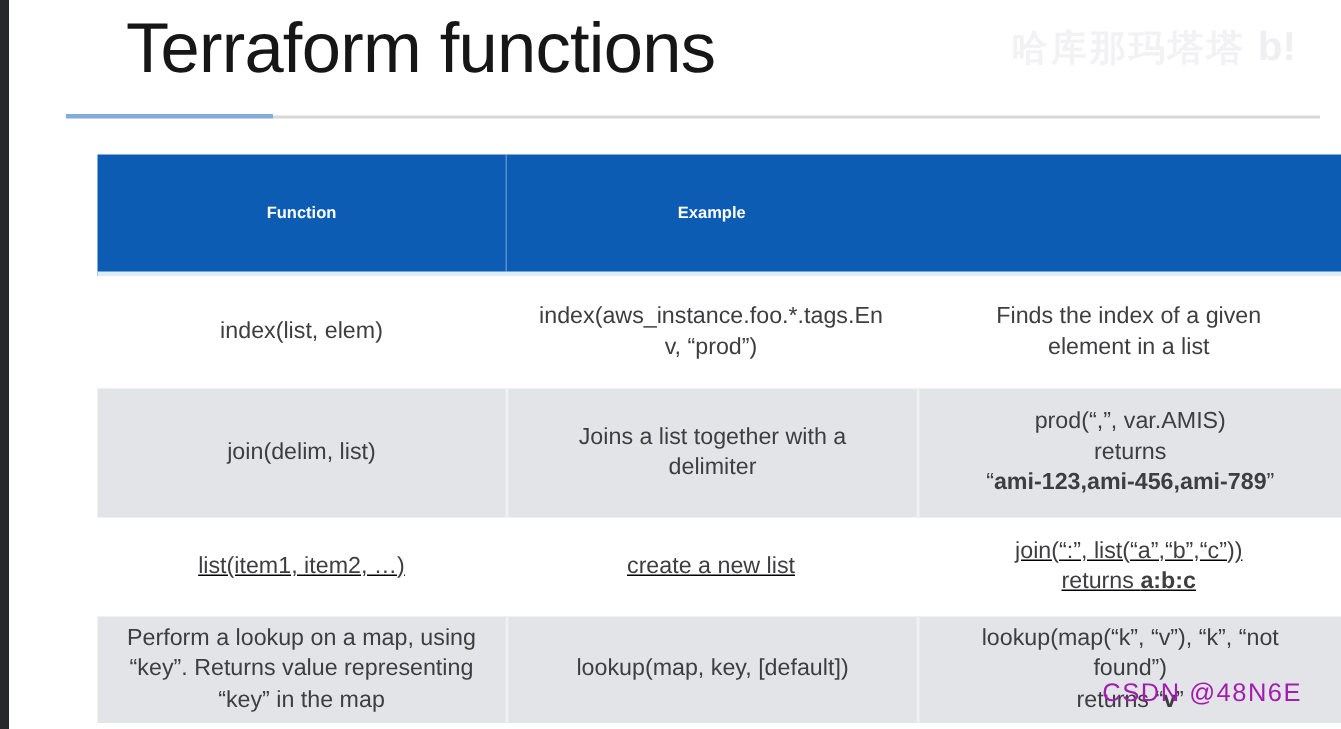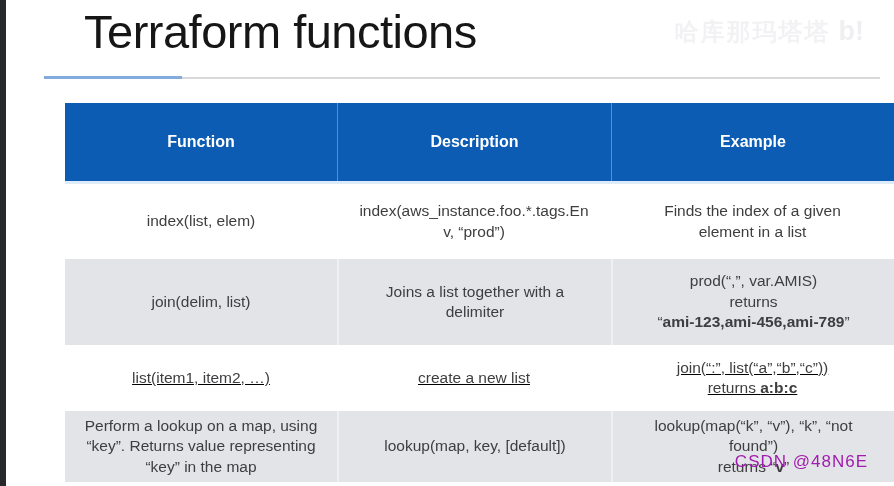--- a/index.html
+++ b/index.html
@@ -41,21 +41,21 @@
   #wm-bottom{
     position:absolute;right:26px;top:452px;
     font-size:17px;color:#a21caf;letter-spacing:1px;white-space:nowrap;
   }
   
   .table{position:absolute;left:65px;top:103px;width:829px;}
   .tr{display:grid;grid-template-columns:272px 274px 283px;}
   .thead{height:78px;background:#0d5cb4;border-bottom:3px solid #ddebfa;}
   .th{
     display:flex;align-items:center;justify-content:center;
-    color:#ffffff;font-weight:bold;font-size:16px;
+    color:#ffffff;font-weight:bold;font-size:11px;
   }
   .thead .th:not(:first-child){border-left:1px solid rgba(255,255,255,0.30);}
   .tbody .tr:nth-child(even){background:#e3e4e7;}
   .tbody .tr:nth-child(1){height:75px;}
   .tbody .tr:nth-child(2){height:86px;}
   .tbody .tr:nth-child(3){height:66px;text-decoration:underline;}
   .tbody .tr:nth-child(4){height:71px;}
   .td{
     display:flex;flex-direction:column;align-items:center;justify-content:center;
     text-align:center;color:#3e3e40;font-size:15.5px;line-height:1.32;
@@ -75,21 +75,20 @@
   <div id="underline-accent"></div>
   <div id="underline-rule"></div>
 
   <div id="wm-top">
     <span>哈库那玛塔塔</span><span class="logo">b!</span>
   </div>
 
   <div class="table">
     <div class="tr thead">
         <div class="th">Function</div>
-        <div class="th">Description</div>
         <div class="th">Example</div>
       </div>
     <div class="tbody">
         <div class="tr">
           <div class="td">
             <div class="line"><span>index(list, elem)</span></div>
           </div>
           <div class="td">
             <div class="line"><span>index(aws_instance.foo.*.tags.En</span></div>
             <div class="line"><span>v, “prod”)</span></div>

